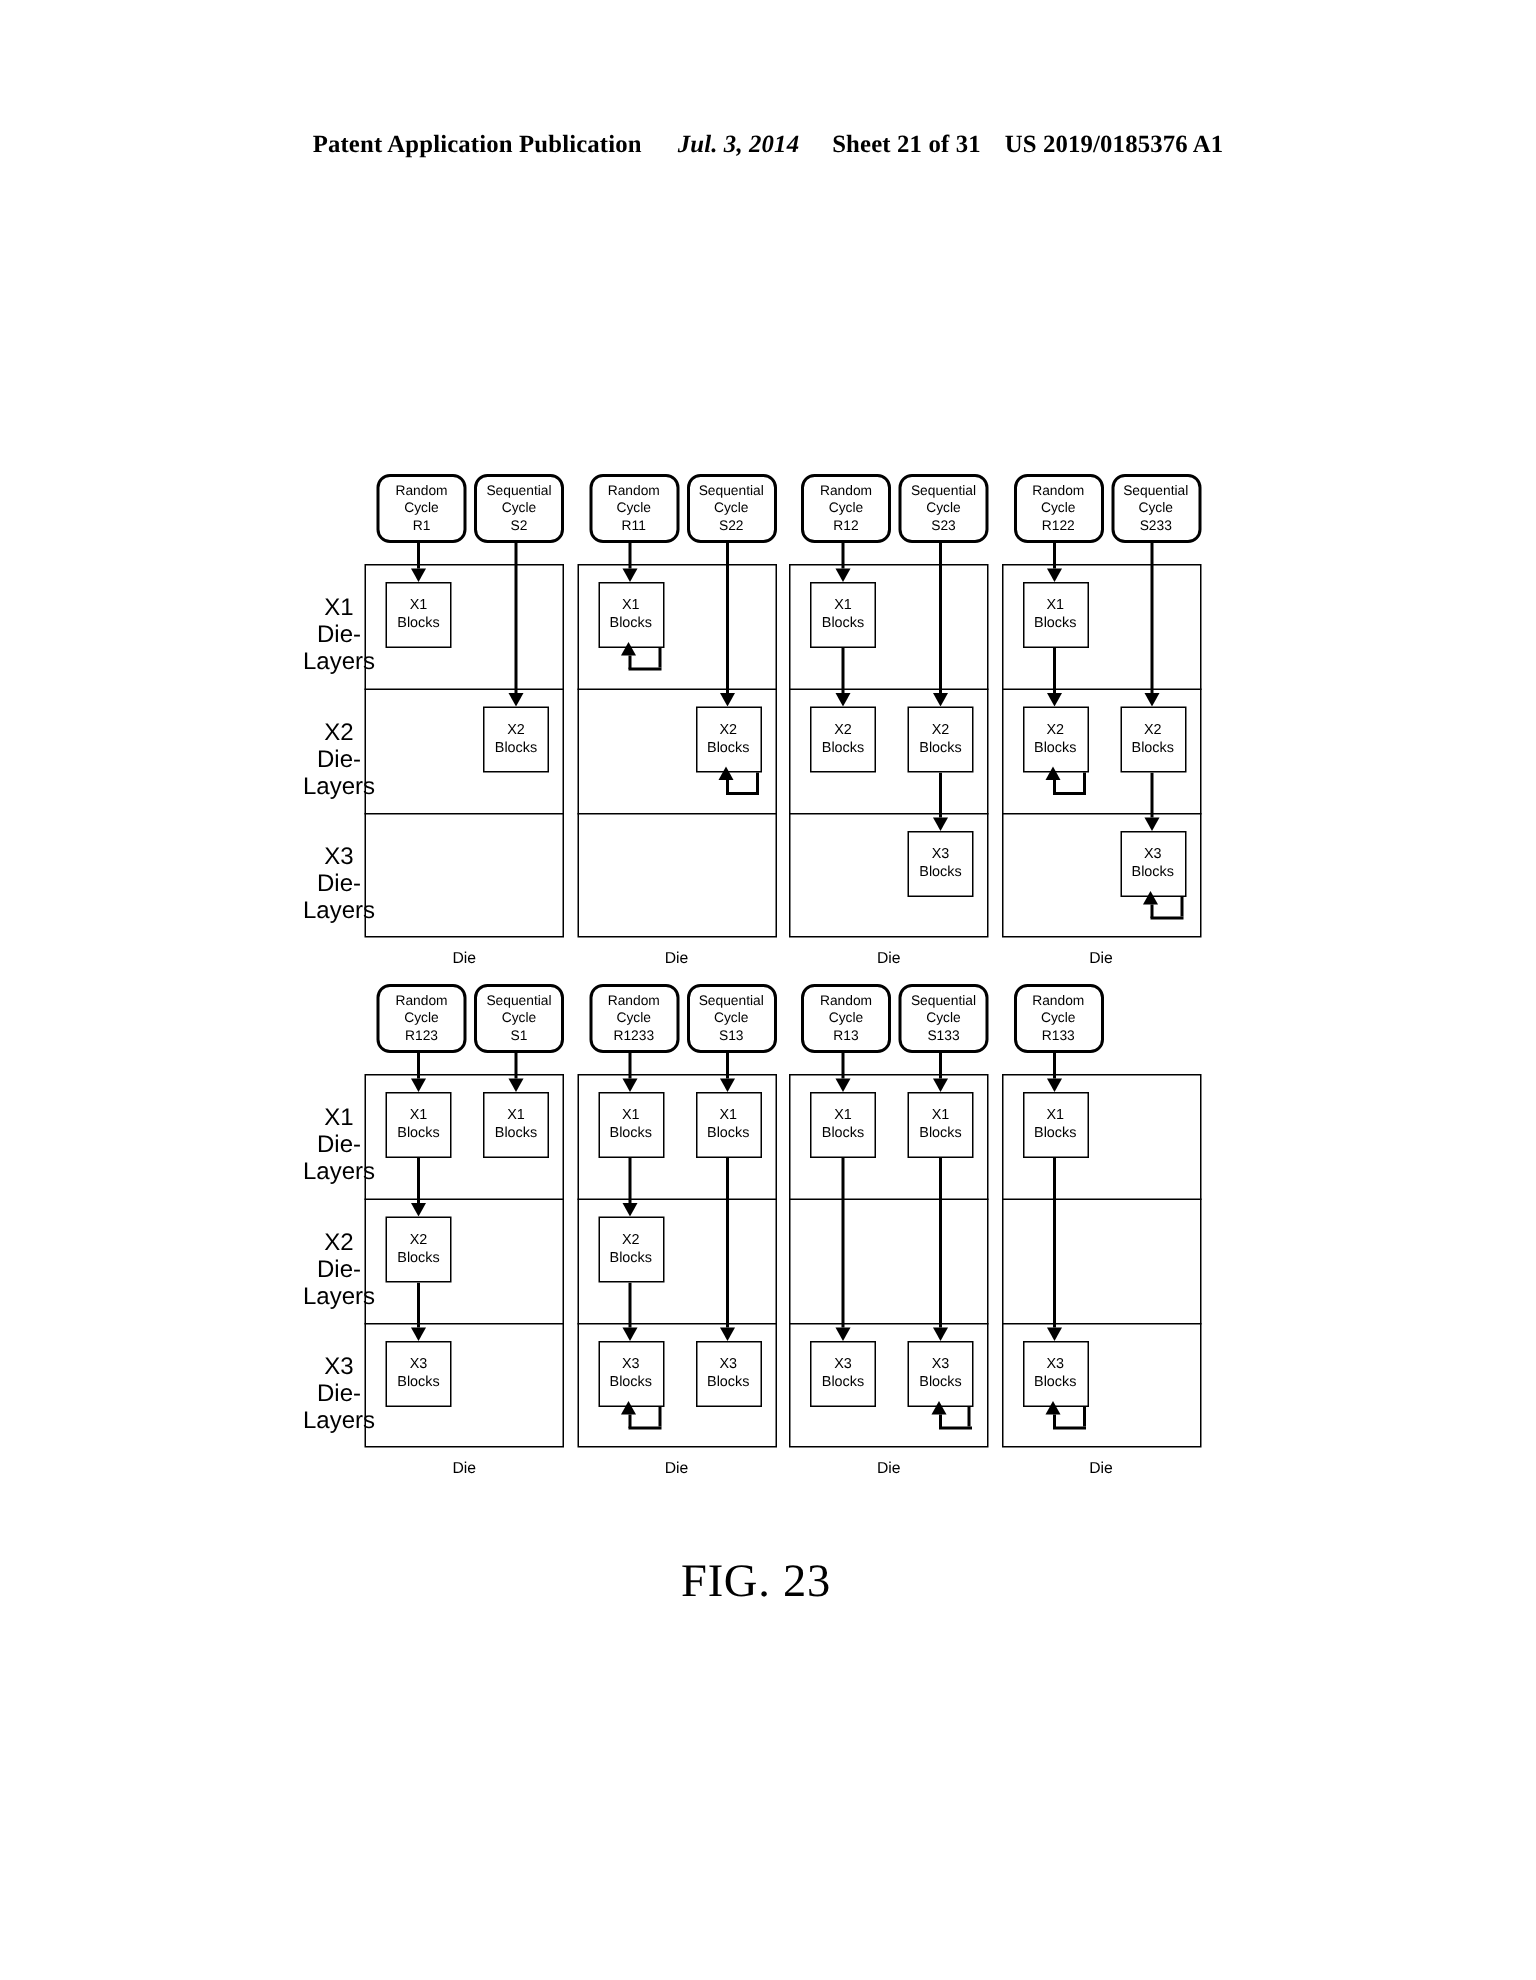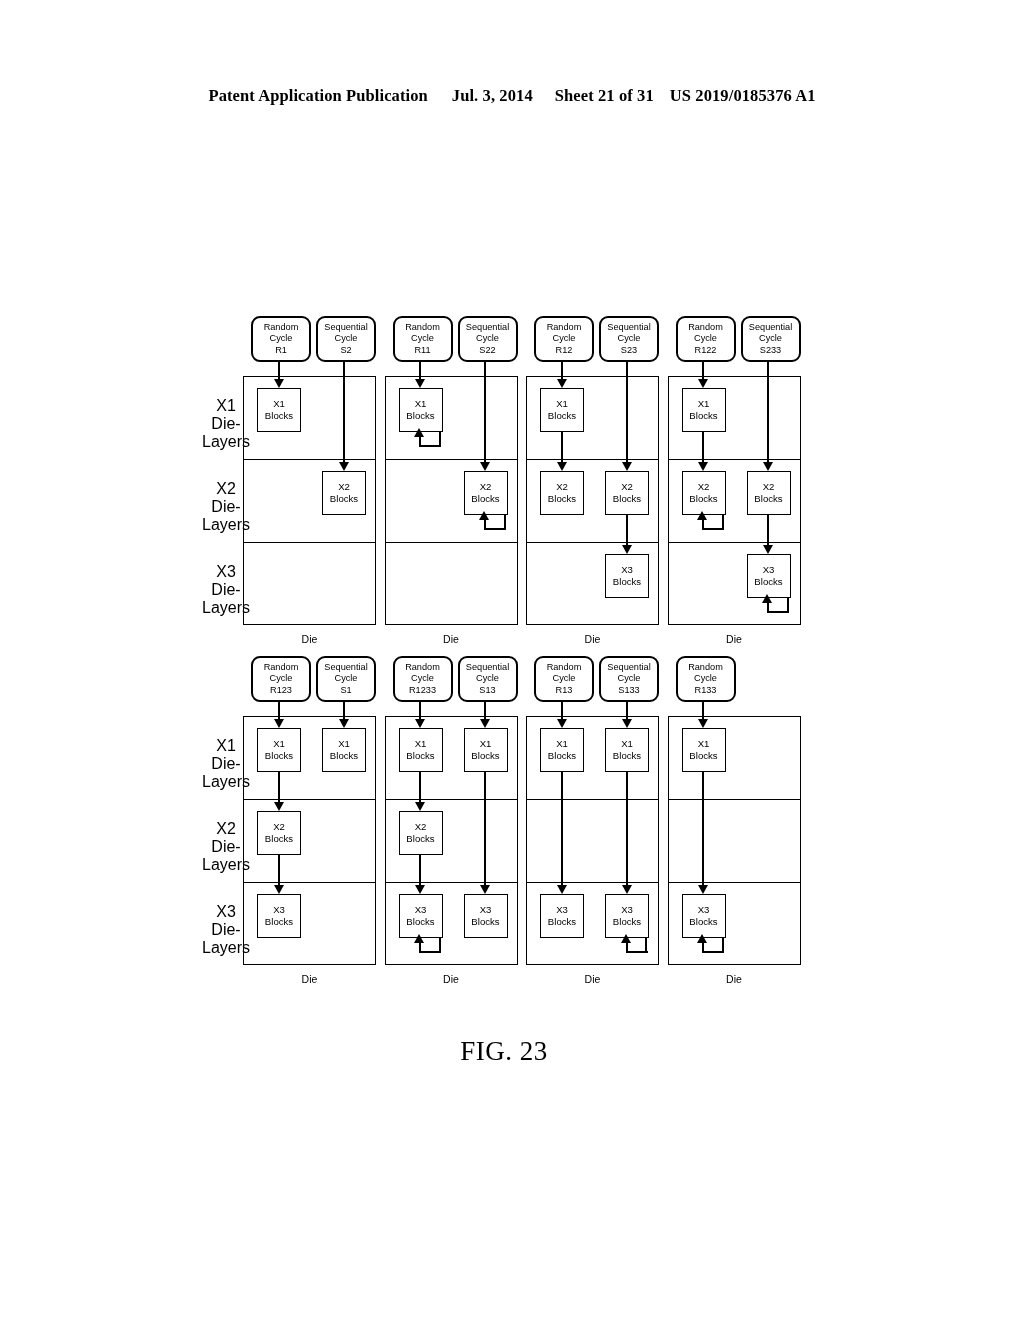--- a/index.html
+++ b/index.html
@@ -9,21 +9,21 @@
     color:#000;position:relative;overflow:hidden;
   }
   .page-header{
     position:absolute;left:0;top:86px;width:1024px;
     display:flex;justify-content:center;align-items:baseline;
     font-family:"Liberation Serif", serif;
     font-weight:bold;font-size:16.5px;letter-spacing:.1px;
     white-space:nowrap;
   }
   .page-header .hdr-title{margin-right:24px;}
-  .page-header .hdr-date{margin-right:22px;}
+  .page-header .hdr-date{margin-right:22px;font-style:italic;}
   .page-header .hdr-sheet{margin-right:16px;}
 
   .figure{
     position:absolute;left:0;top:0;width:1024px;height:1320px;
   }
   .row-label{position:absolute;width:60px;text-align:center;}
   .die-frame{
     position:absolute;left:0;top:0;right:0;
     border:1.6px solid #000;
     box-sizing:border-box;
@@ -84,21 +84,21 @@
   .loop .v1{position:absolute;left:19.4px;top:0;height:13px;width:0;border-left:2.6px solid #000;}
   .loop .v2{position:absolute;left:0;top:5px;height:9px;width:0;border-left:2.6px solid #000;}
   .loop .ah{position:absolute;left:-5px;top:-4px;width:0;height:0;
     border-left:5.5px solid transparent;border-right:5.5px solid transparent;
     border-bottom:9px solid #000;}
 
   .fig-caption{
     position:absolute;left:0;top:1036px;width:1008px;
     text-align:center;
     font-family:"Liberation Serif", serif;
-    font-size:27px;letter-spacing:.5px;
+    font-size:31px;letter-spacing:.5px;
   }
 </style>
 </head>
 <body>
 
 <div class="page-header">
   <span class="hdr-title">Patent Application Publication</span>
   <span class="hdr-date">Jul. 3, 2014</span>
   <span class="hdr-sheet">Sheet 21 of 31</span>
   <span class="hdr-patent">US 2019/0185376 A1</span>

